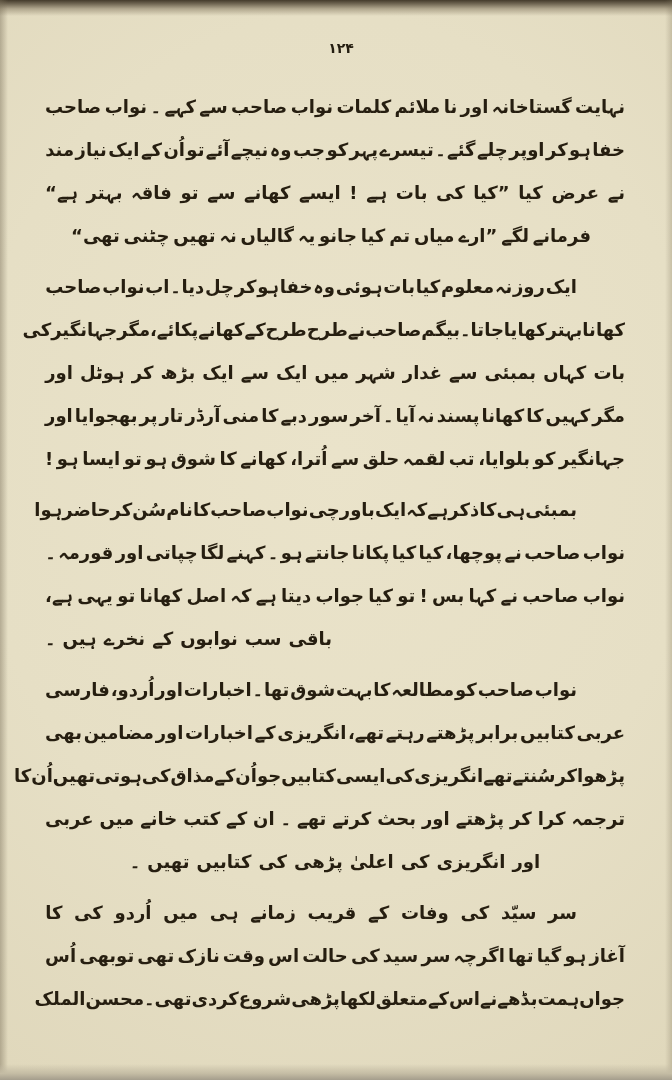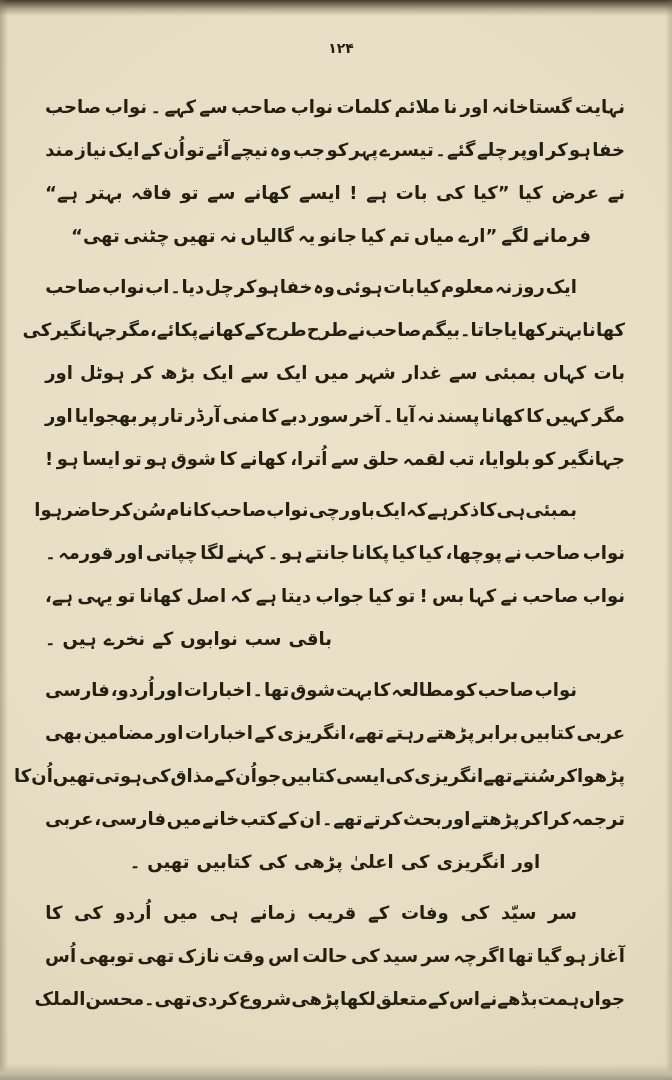--- a/index.html
+++ b/index.html
@@ -361,21 +361,20 @@
           <span>اور</span>
           <span>بحث</span>
           <span>کرتے</span>
           <span>تھے</span>
           <span>۔</span>
           <span>ان</span>
           <span>کے</span>
           <span>کتب</span>
           <span>خانے</span>
           <span>میں</span>
-          <span>فارسی،</span>
           <span>عربی</span>
         </div>
         <div class="line centered">
           <span>اور</span>
           <span>انگریزی</span>
           <span>کی</span>
           <span>اعلیٰ</span>
           <span>پڑھی</span>
           <span>کی</span>
           <span>کتابیں</span>

